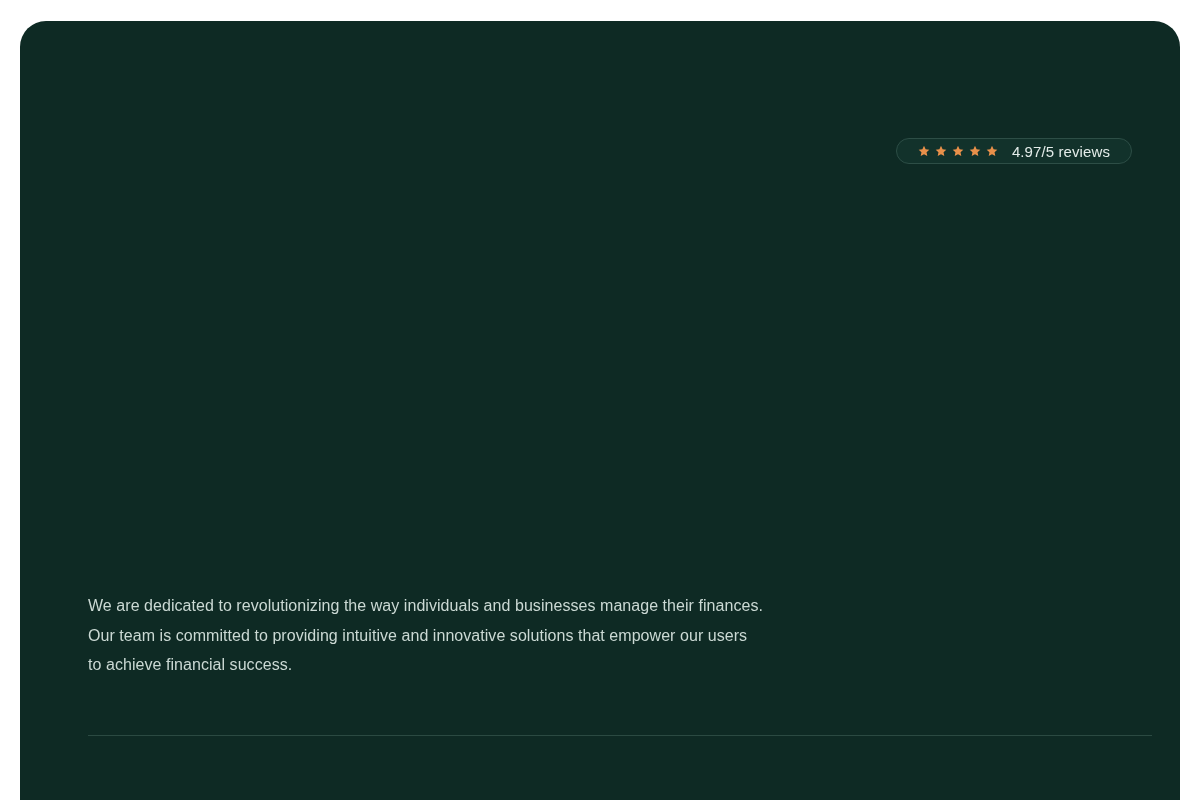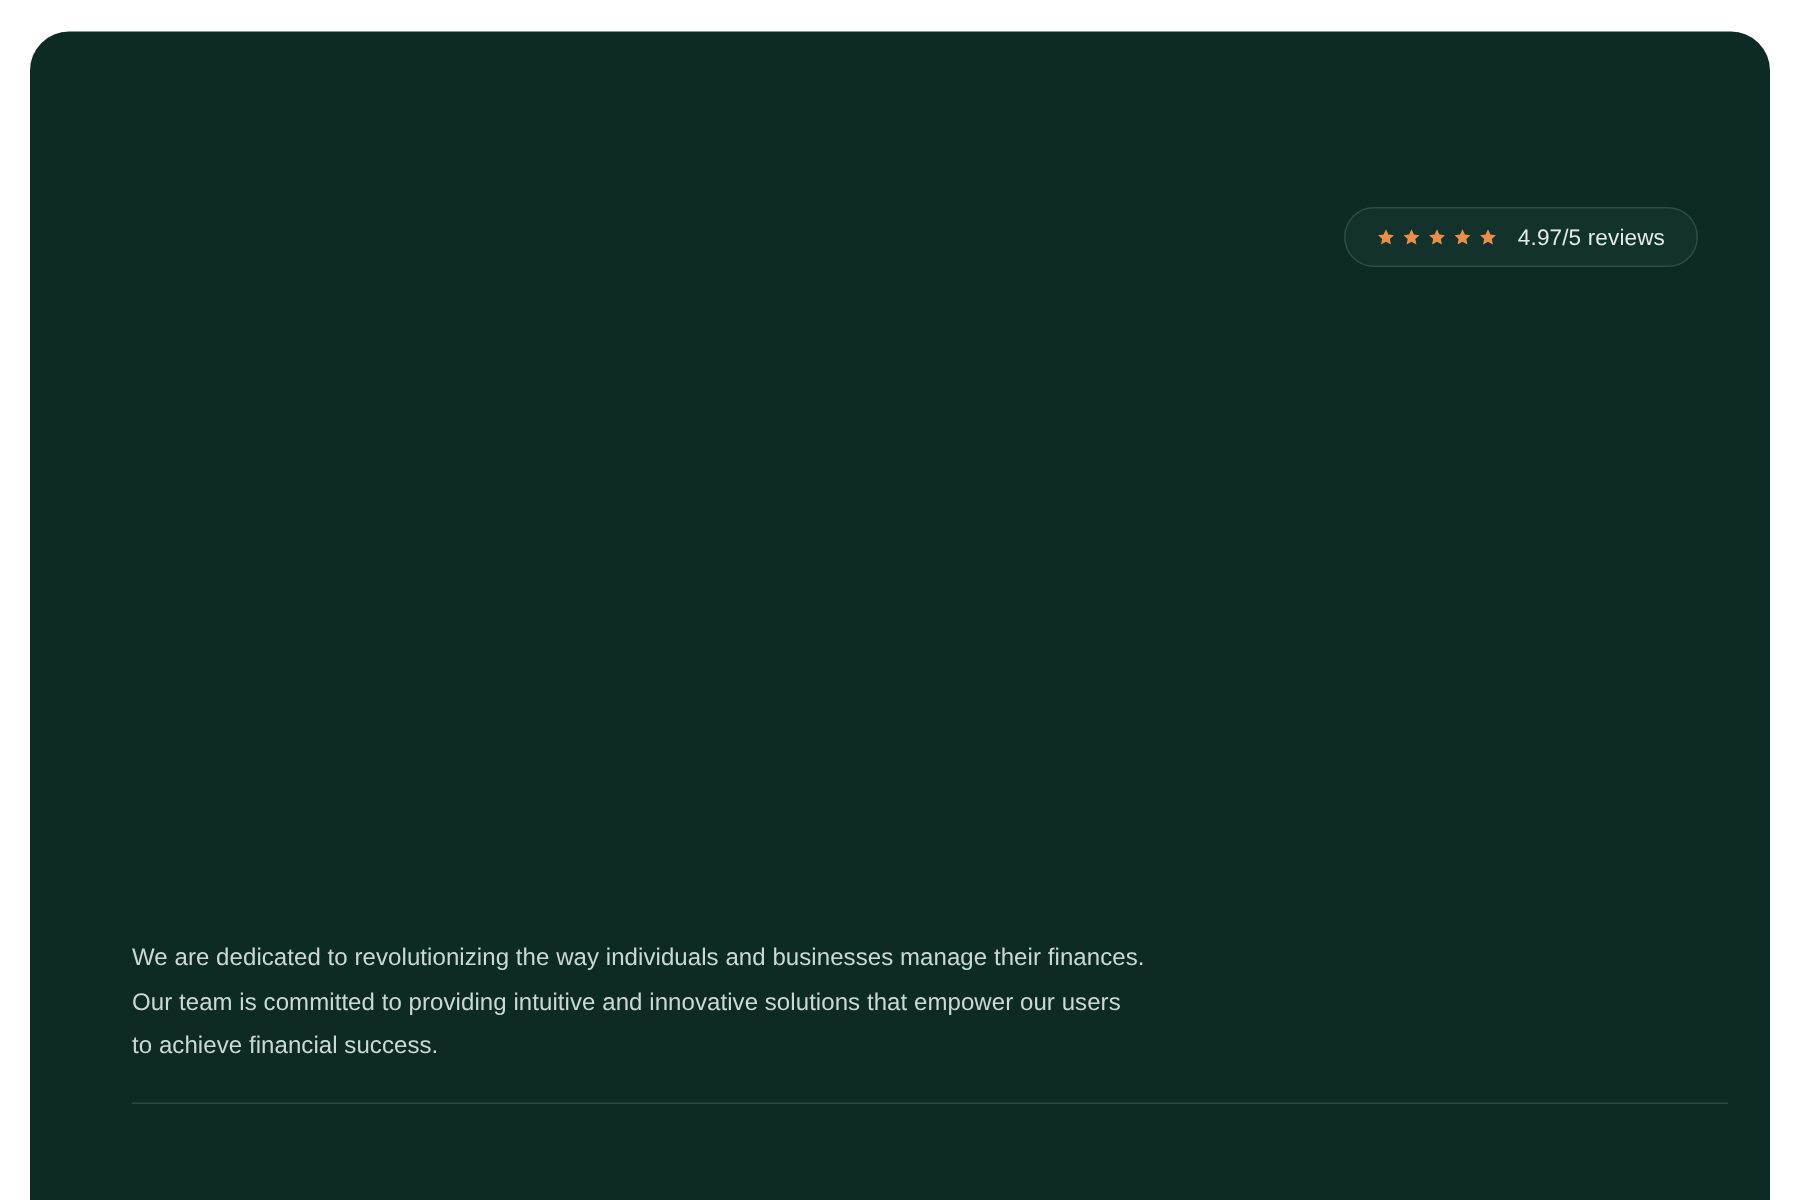--- a/index.html
+++ b/index.html
@@ -38,21 +38,21 @@
     top: 0;
     width: 1064px;
     height: 100%;
   }
 
   
   .reviews-pill {
     position: absolute;
     right: 0px;
     top: 117px;
-    height: 40px;
+    height: 26px;
     display: flex;
     align-items: center;
     gap: 14px;
     padding: 0 21px;
     border-radius: 999px;
     background: #12322b;
     border: 1px solid #2d4e46;
     white-space: nowrap;
   }
 
@@ -95,21 +95,20 @@
   .subcopy {
     position: absolute;
     left: 20px;
     top: 570px;
     width: 675px;
     font-size: 16px;
     line-height: 29.5px;
     font-weight: 400;
     color: #cbd9d4;
     letter-spacing: 0.05px;
-    margin-top: 33px;
   }
 
   
   .divider {
     position: absolute;
     left: 20px;
     top: 714px;
     width: 1064px;
     height: 1px;
     background: #2b4a42;

